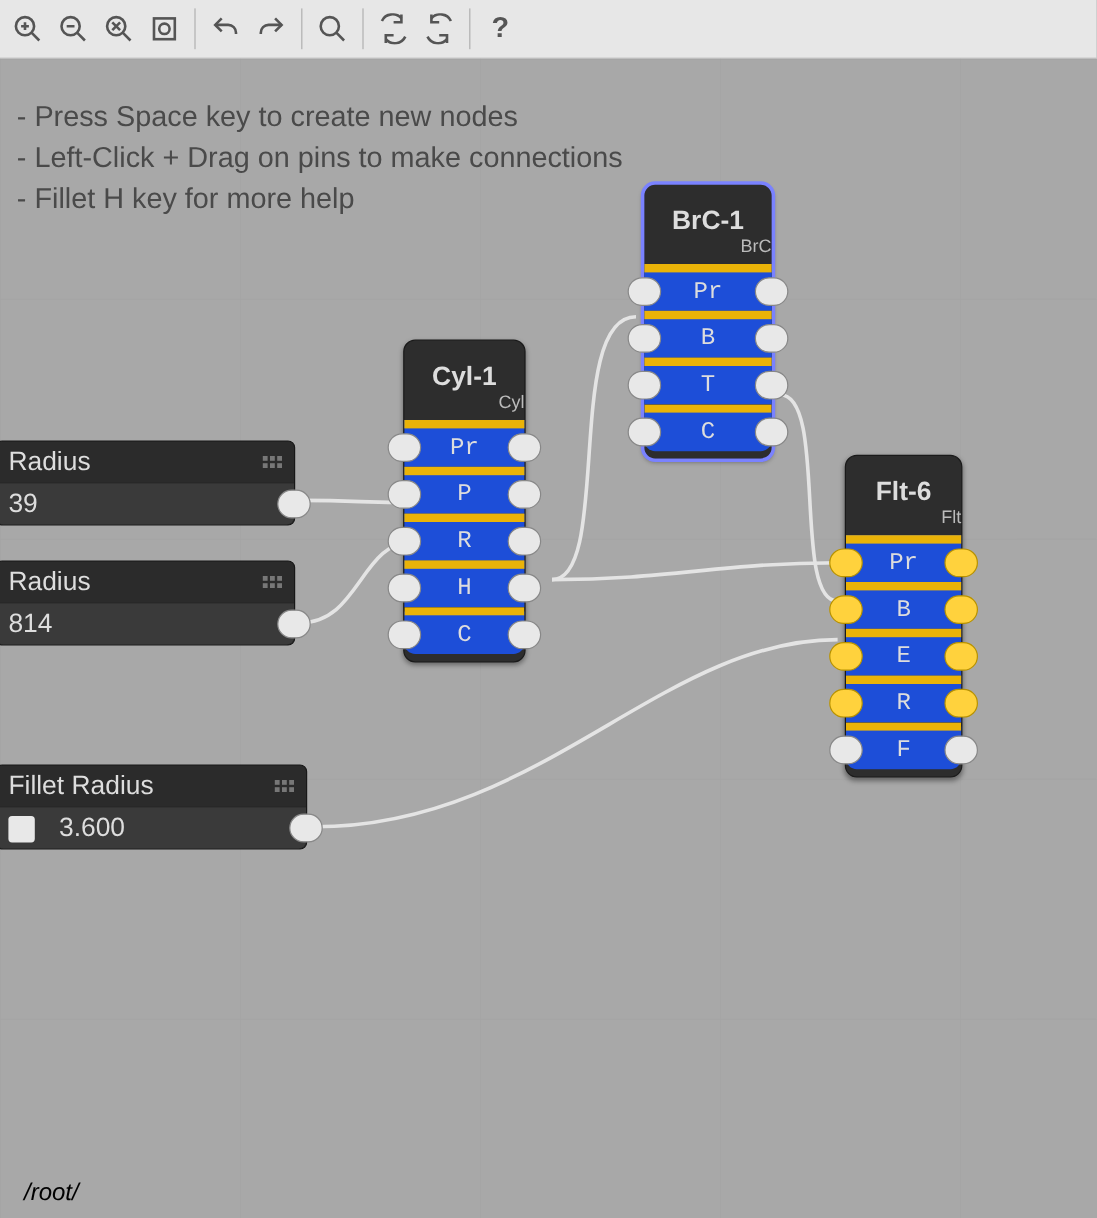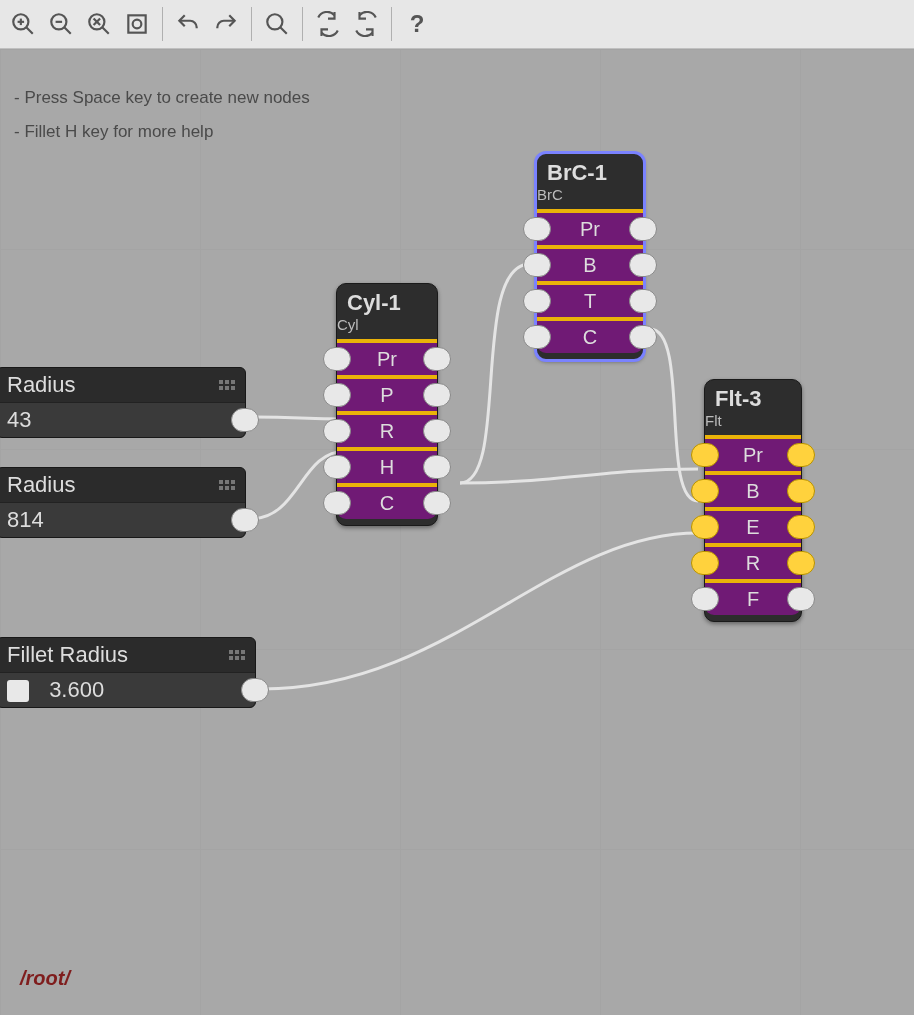--- a/index.html
+++ b/index.html
@@ -5,30 +5,30 @@
   html,body{margin:0;padding:0;width:914px;height:1015px;overflow:hidden;font-family:Arial,Helvetica,sans-serif;background:#a8a8a8;}
   
   .toolbar{height:48px;background:#e7e7e7;border-bottom:1px solid #c0c0c0;display:flex;align-items:center;padding:0 4px;}
   .tb-btn{width:34px;height:34px;margin:0 2px;display:flex;align-items:center;justify-content:center;border-radius:3px;cursor:pointer;}
   .tb-div{width:1px;height:34px;background:#b0b0b0;margin:0 6px;}
   .tb-btn svg{width:26px;height:26px;stroke:#555;fill:none;stroke-width:2;}
   
   .canvas{position:relative;width:914px;height:967px;background:#a8a8a8;}
   .grid{position:absolute;inset:0;background-image:linear-gradient(#9f9f9f 1px,transparent 1px),linear-gradient(90deg,#9f9f9f 1px,transparent 1px);background-size:200px 200px;opacity:.4;}
   
-  .help{position:absolute;left:14px;top:32px;color:#4a4a4a;font-size:17px;line-height:34px;}
+  .help{position:absolute;left:14px;top:32px;color:#4a4a4a;font-size:24px;line-height:34px;}
   .help div::before{content:"- ";}
-  .path-label{position:absolute;left:20px;bottom:26px;color:#7f1d1d;font-size:20px;font-style:italic;font-weight:bold;}
+  .path-label{position:absolute;left:20px;bottom:10px;color:#000000;font-size:20px;font-style:italic;}
   
   .node{position:absolute;background:#2d2d2d;border:1px solid #1a1a1a;border-radius:10px;box-shadow:0 2px 4px rgba(0,0,0,.4);}
   .node.selected{outline:3px solid #7a82ff;outline-offset:-1px;border-radius:10px;}
-  .node-title{color:#ddd;font-size:22px;font-weight:bold;text-align:left;padding:6px 10px 0;}
-  .node-sub{color:#bbb;font-size:15px;text-align:left;padding-bottom:6px;}
+  .node-title{color:#ddd;font-size:22px;font-weight:bold;text-align:center;padding:6px 10px 0;margin-top:11px;}
+  .node-sub{color:#bbb;font-size:15px;text-align:right;padding-bottom:6px;}
   .row-wrap{padding:0 0 6px;}
-  .row{position:relative;height:32px;background:#701a75;border-top:4px solid #eab308;display:flex;align-items:center;justify-content:center;color:#ddd;font-size:20px;}
+  .row{position:relative;height:32px;background:#1d4ed8;border-top:7px solid #eab308;display:flex;align-items:center;justify-content:center;color:#ddd;font-size:20px;font-family:Liberation Mono, monospace;}
   .row:last-child{border-radius:0 0 9px 9px;}
   .pin{position:absolute;width:26px;height:22px;background:#e8e8e8;border:1px solid #888;border-radius:12px;top:50%;transform:translateY(-50%);}
   .pin-l{left:-14px;}
   .pin-r{right:-14px;}
   .pin-y{background:#ffd23d;border-color:#b89200;}
   
   .param{position:absolute;background:#2b2b2b;border:1px solid #181818;border-radius:6px;color:#ddd;}
   .param-head{display:flex;align-items:center;justify-content:space-between;padding:4px 10px;font-size:22px;}
   .grip{display:grid;grid-template-columns:repeat(3,4px);grid-auto-rows:4px;gap:2px;}
   .grip span{background:#777;width:4px;height:4px;}
@@ -126,37 +126,38 @@
 
     <path d="M 460 434 C 560 434 600 420 698 420"></path>
 
     <path d="M 650 280 C 690 280 660 452 698 452"></path>
 
     <path d="M 262 640 C 450 640 550 484 698 484"></path>
   </svg>
 
   <div class="help">
     <div>Press Space key to create new nodes</div>
+    <div>Left-Click + Drag on pins to make connections</div>
     <div>Fillet H key for more help</div>
   </div>
 
   <div class="param" style="left:-4px;top:318px;width:248px;">
     <div class="param-head">
       <span>Radius</span>
       <div class="grip">
           <span></span>
           <span></span>
           <span></span>
           <span></span>
           <span></span>
           <span></span>
         </div>
     </div>
     <div class="param-val">
-      <span>43</span>
+      <span>39</span>
       <div class="pin pin-r"></div>
     </div>
   </div>
 
   <div class="param" style="left:-4px;top:418px;width:248px;">
     <div class="param-head">
       <span>Radius</span>
       <div class="grip">
           <span></span>
           <span></span>
@@ -244,21 +245,21 @@
         </div>
       <div class="row">
           <span>C</span>
         <div class="pin pin-l"></div>
           <div class="pin pin-r"></div>
         </div>
     </div>
   </div>
 
   <div class="node" style="left:704px;top:330px;width:96px;">
-    <div class="node-title">Flt-3</div>
+    <div class="node-title">Flt-6</div>
     <div class="node-sub">Flt</div>
     <div class="row-wrap">
       <div class="row">
           <span>Pr</span>
         <div class="pin pin-l pin-y"></div>
           <div class="pin pin-r pin-y"></div>
         </div>
       <div class="row">
           <span>B</span>
         <div class="pin pin-l pin-y"></div>

